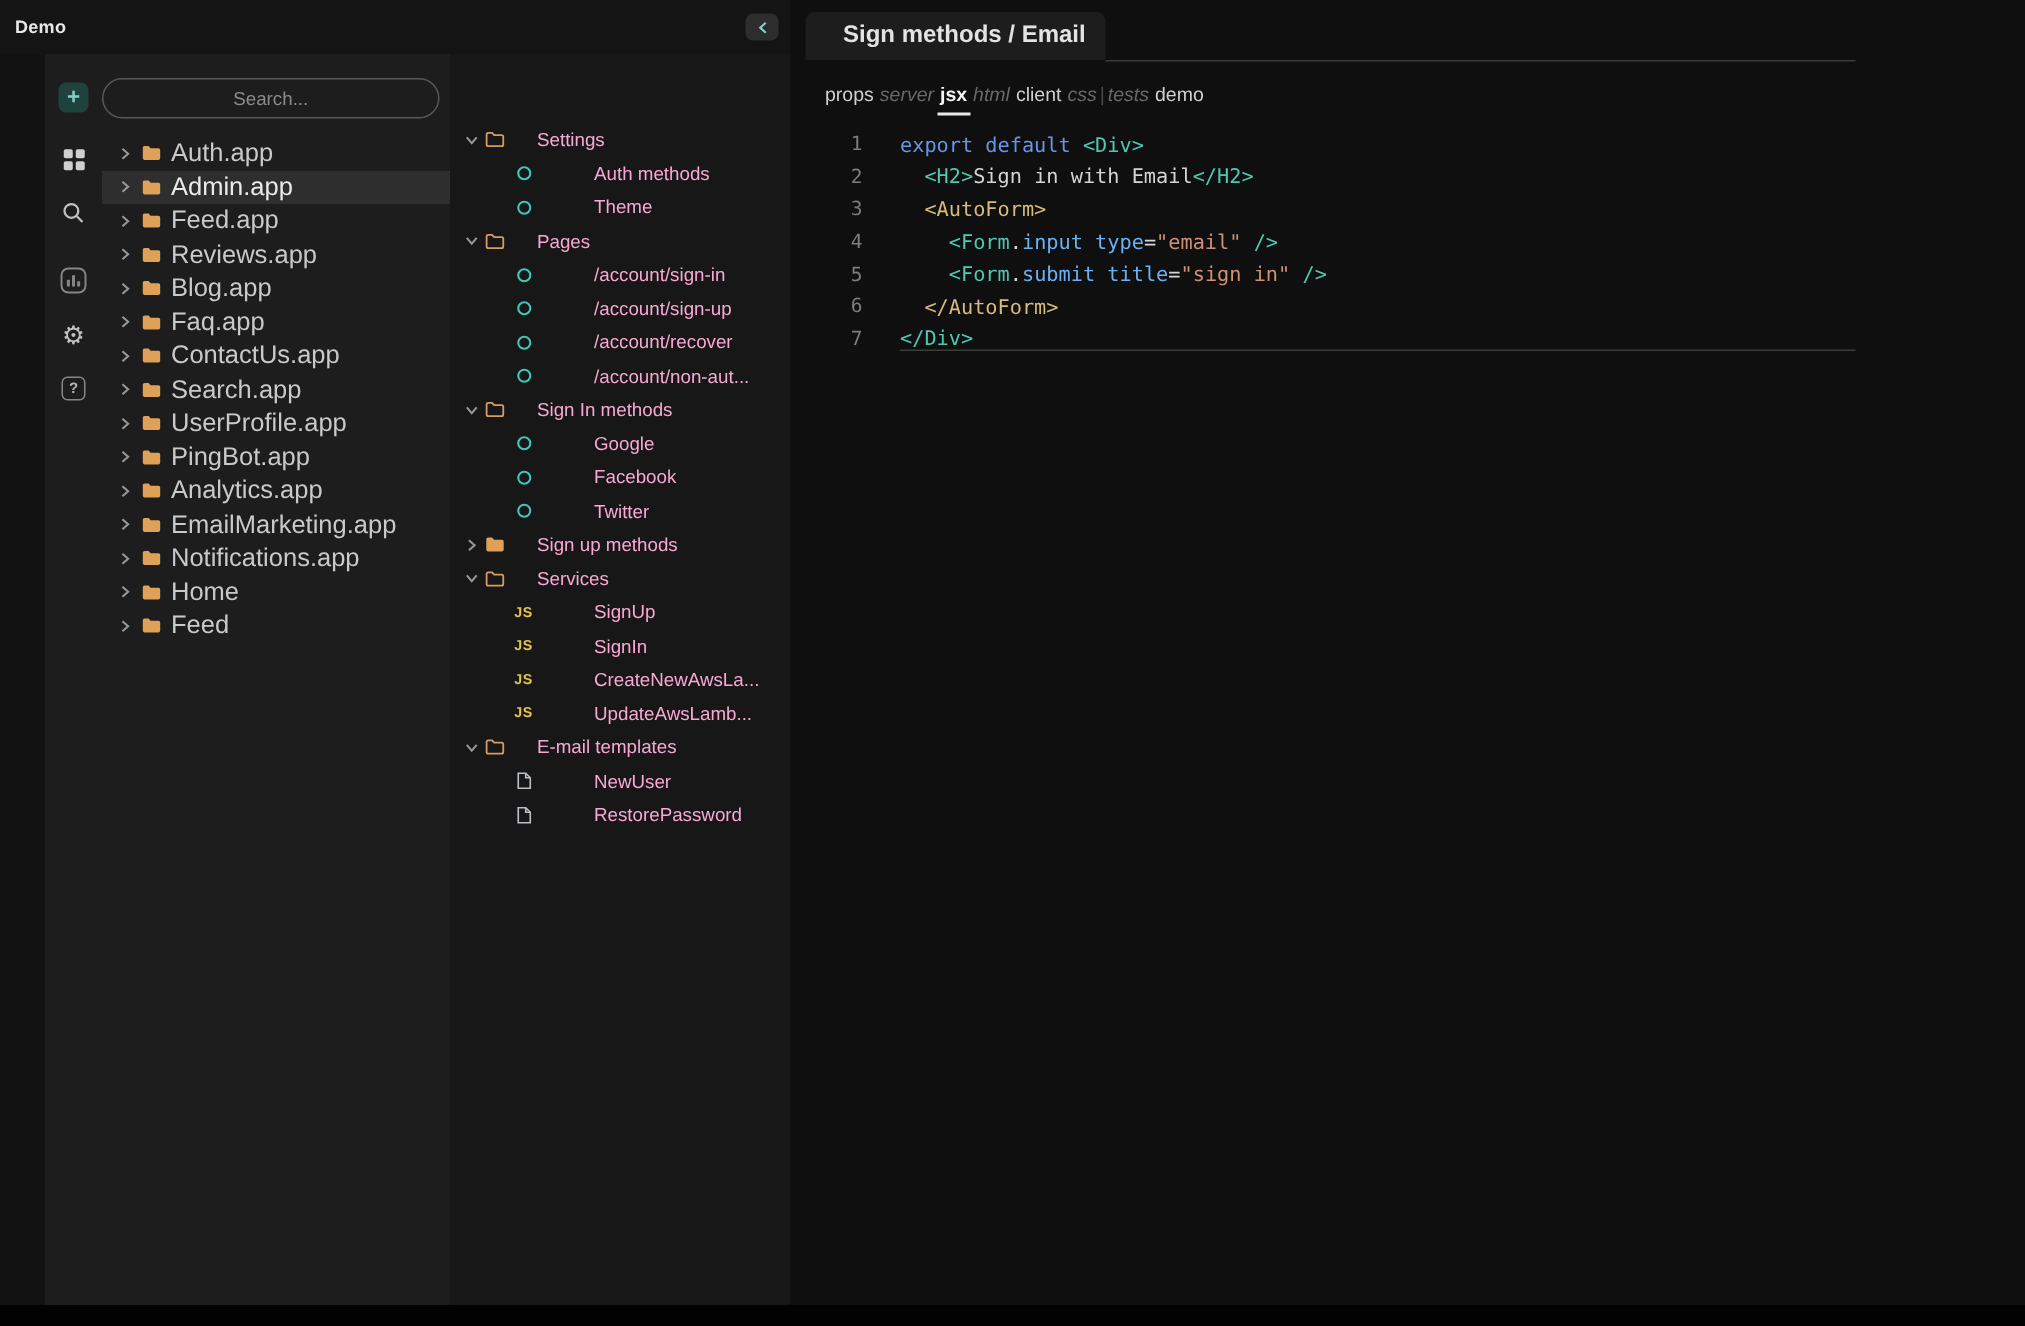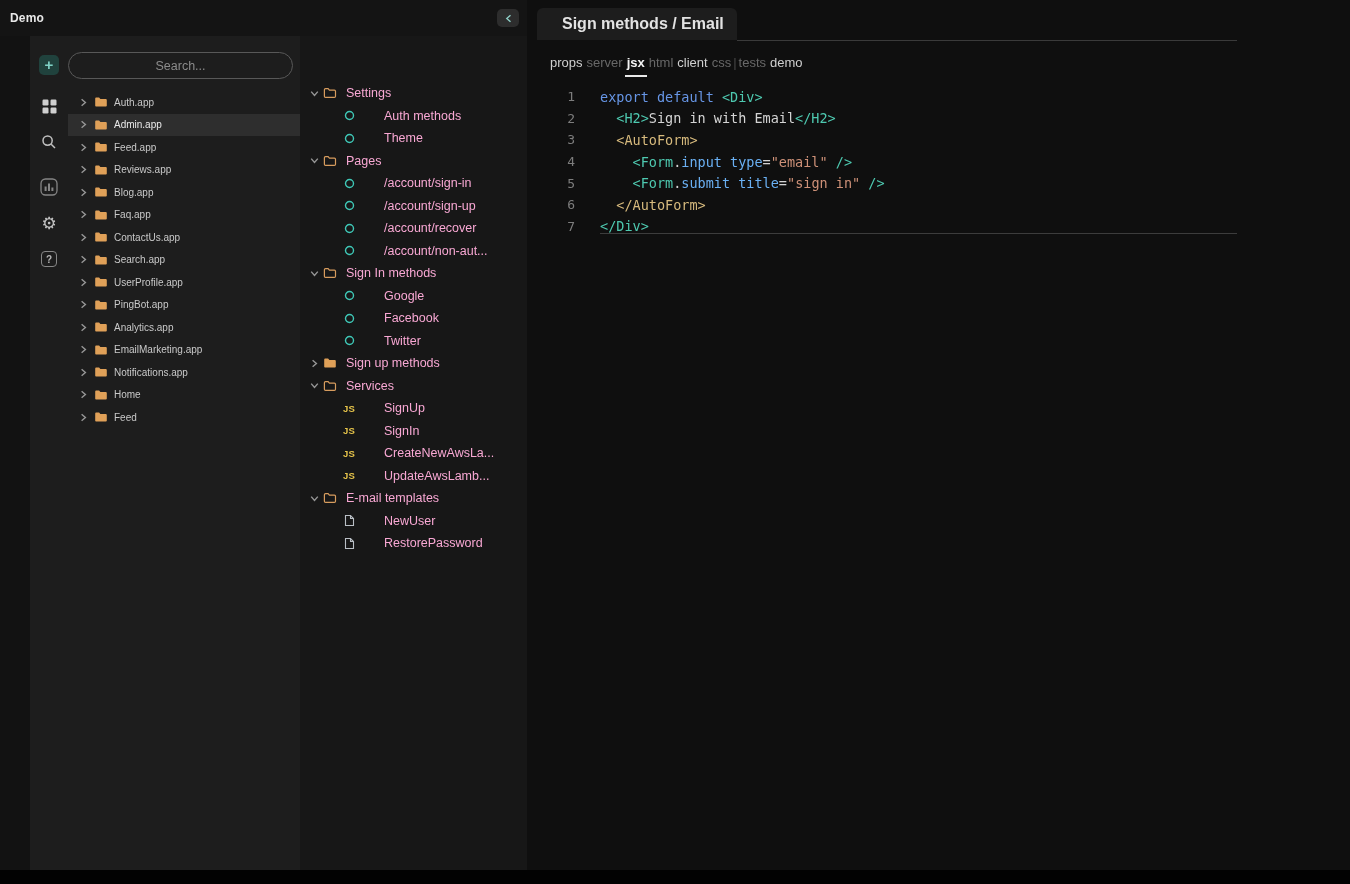--- a/index.html
+++ b/index.html
@@ -34,47 +34,47 @@
 
   .p1-content { flex:1; padding-top:16px; min-width:0; }
   .search-wrap { padding-right:7px; }
   .search-input { width:100%; height:27px; background:transparent; border:1px solid #585858; border-radius:14px; color:#ddd; padding:0 12px; font-size:12.5px; outline:none;text-align:center; }
   .search-input::placeholder { color:#8b8b8b; }
   .apps-list { margin-top:12px; }
   .app-row { height:22.5px; display:flex; align-items:center; padding-left:12px; cursor:pointer; }
   .app-row.selected { background:#2e2e2e; }
   .app-chev { width:14px; display:flex; align-items:center; }
   .app-folder { width:20px; display:flex; align-items:center; }
-  .app-label { color:#c9c9c9; font-size:10px; }
+  .app-label { color:#c9c9c9; font-size:17px; }
   .app-row.selected .app-label { color:#eaeaea; }
 
   
   .panel2 { width:227px; min-width:227px; background:#171717; padding-top:46px; overflow:hidden; }
   .tree-row { height:22.5px; display:flex; align-items:center; font-size:12.5px; cursor:pointer; }
   .tree-row.lvl0 { padding-left:7px; }
   .tree-row.lvl1 { padding-left:41px;gap:19px; }
   .tree-chev { width:14px; display:flex; align-items:center; justify-content:center; margin-right:1px; }
-  .tree-icon { width:16px; display:flex; align-items:center; justify-content:center; margin-right:8px; }
+  .tree-icon { width:16px; display:flex; align-items:center; justify-content:center; margin-right:20px; }
   .tree-label { color:#f9a8d4; white-space:nowrap; }
   .tree-row.selected .tree-label { color:#ffffff; font-weight:bold; }
   .js-badge { color:#e5c34a; font-size:9.5px; font-weight:bold; letter-spacing:.3px; }
 
   
   .editor { flex:1; background:#0f0f0f; position:relative; min-width:0; }
   .tab-strip { padding:8px 0 0 10px; height:40px; }
   .editor-tab { display:flex; align-items:center; gap:9px; width:200px; height:32px; padding:0 16px; background:#1d1d1d; border-radius:6px 6px 0 0; cursor:pointer; }
   .tab-title { color:#e3e3e3; font-size:16px; font-weight:bold; white-space:nowrap; }
   .hline { position:absolute; height:1px; background:#3a3a3a; }
   .hline-top { top:40px; left:210px; right:113px; }
   .hline-bottom { top:233px; left:73px; right:113px; background:#3c3c3c; }
 
   .section-tabs { display:flex; align-items:flex-start; padding:15px 0 0 21px; font-size:13px; }
   .stab { padding:0 2px 5px; cursor:pointer; white-space:nowrap; }
   .stab.normal { color:#d0d0d0; }
-  .stab.empty { color:#686868; }
+  .stab.empty { color:#686868; font-style:italic; }
   .stab.active { color:#f4f4f4; font-weight:bold; border-bottom:2px solid #e9e9e9; }
   .stab-divider { color:#4a4a4a; cursor:default; }
 
   .code { margin-top:9px; font-family:"DejaVu Sans Mono", monospace; }
   .code-line { display:flex; height:21.6px; align-items:center; }
   .ln { width:48px; min-width:48px; text-align:right; color:#7d7d7d; font-size:13px; }
   .lc { padding-left:25px; white-space:pre; font-size:13.5px; }
   .tk-keyword { color:#6796e6; }
   .tk-tag { color:#4ec9b0; }
   .tk-component { color:#d7ba7d; }

